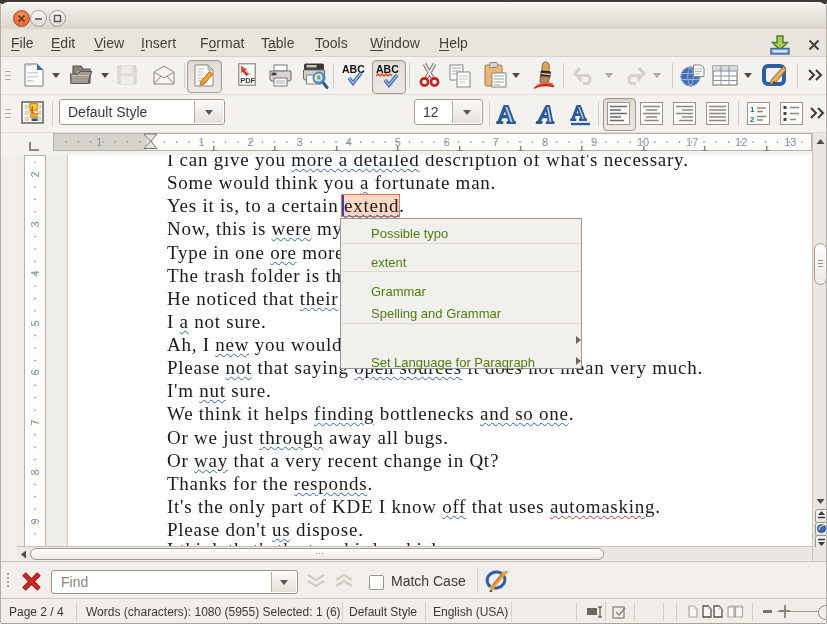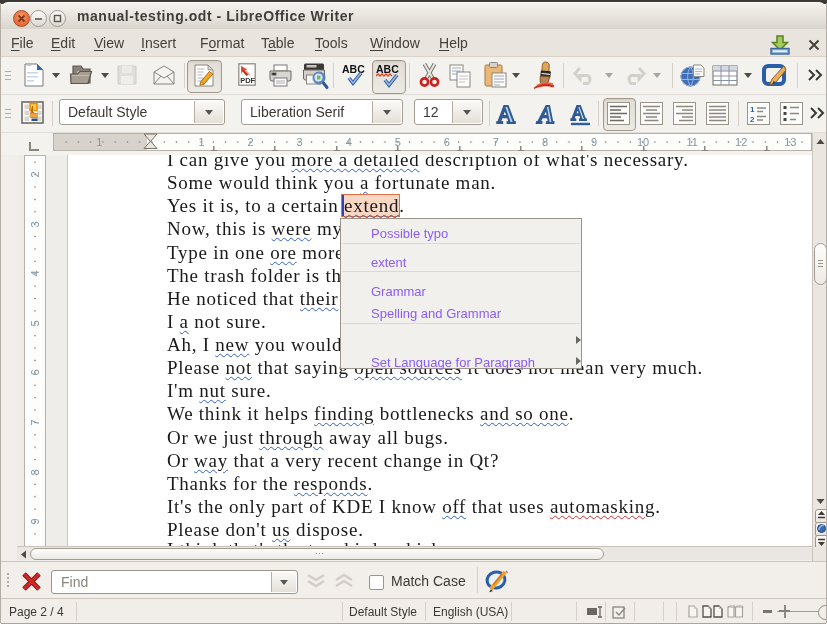--- a/index.html
+++ b/index.html
@@ -43,21 +43,21 @@
 #docarea{position:absolute;left:17px;top:155px;width:811px;height:405px;background:#efedea;overflow:hidden;}
 #vruler{position:absolute;left:7px;top:0px;width:20px;height:390px;background:#fdfdfc;border:1px solid #b7b1a8;}
 #page{position:absolute;left:51px;top:0px;width:760px;height:405px;background:#ffffff;box-shadow:-1px 0 0 #c9c5bf;}
 #doctext{position:absolute;left:99px;top:-7px;width:1100px;font-family:"Liberation Serif",serif;font-size:19px;letter-spacing:0.75px;line-height:23.12px;color:#1a1a1a;white-space:nowrap;}
 .sq{text-decoration-line:underline;text-decoration-style:wavy;text-decoration-color:#3060c8;text-decoration-thickness:1px;text-underline-offset:2px;}
 .sqr{text-decoration-line:underline;text-decoration-style:wavy;text-decoration-color:#d03030;text-decoration-thickness:1px;text-underline-offset:2px;}
 #selword{background:#f8d8c5;box-shadow:0 0 0 1px #df7048;position:relative;padding-left:2px;margin-left:-2px;}
 #selword i{position:absolute;left:0px;top:0px;width:1.6px;height:100%;background:#3044b5;}
 
 #ctxmenu{position:absolute;left:323px;top:63px;width:240px;height:149px;background:#f2f0ec;border:1px solid #9b948b;}
-.mi{position:absolute;left:30px;font-size:13px;color:#8b5cf6;white-space:nowrap;}
+.mi{position:absolute;left:30px;font-size:13px;color:#4d7c0f;white-space:nowrap;}
 .msep{position:absolute;left:1px;right:1px;height:1px;background:#ddd8d1;}
 .subarr{position:absolute;left:235px;width:0;height:0;border-top:4px solid transparent;border-bottom:4px solid transparent;border-left:5px solid #6b665f;}
 
 #vscroll{position:absolute;left:812px;top:133px;width:15px;height:414px;background:#eae6e1;border-left:1px solid #c9c3bb;}
 #hscroll{position:absolute;left:0px;top:391px;width:811px;height:14px;background:#eae6e1;border-top:1px solid #c9c3bb;}
 .thumb{position:absolute;background:linear-gradient(#fdfdfc,#edeae5);border:1px solid #a29b91;border-radius:7px;}
 
 #findbar{position:absolute;left:1px;top:561px;width:825px;height:36px;background:#f2efeb;border-top:1px solid #cbc5bd;border-bottom:1px solid #cbc5bd;}
 #findcombo{position:absolute;left:50px;top:8px;width:245px;height:22px;background:#fff;border:1px solid #9b948b;border-radius:3px;}
 #findcombo .cbtn{position:absolute;right:1px;top:1px;bottom:1px;width:24px;background:linear-gradient(#fbfaf8,#e4dfd8);border-left:1px solid #b5aea4;}
@@ -85,21 +85,20 @@
     <div id="btn-min" class="tbtn">
         <svg width="15" height="15">
           <path d="M4 8 L11 8" stroke="#5b5852" stroke-width="1.6"></path>
         </svg>
       </div>
     <div id="btn-max" class="tbtn">
         <svg width="15" height="15">
           <rect x="4.5" y="4.5" width="6" height="6" fill="none" stroke="#5b5852" stroke-width="1.4"></rect>
         </svg>
       </div>
-    <div id="title">manual-testing.odt - LibreOffice Writer</div>
   </div>
   <div id="menubar">
     <span class="mitem" style="left:10px"><u>F</u>ile</span>
     <span class="mitem" style="left:50px"><u>E</u>dit</span>
     <span class="mitem" style="left:93px"><u>V</u>iew</span>
     <span class="mitem" style="left:140px"><u>I</u>nsert</span>
     <span class="mitem" style="left:199px">F<u>o</u>rmat</span>
     <span class="mitem" style="left:260px">T<u>a</u>ble</span>
     <span class="mitem" style="left:314px"><u>T</u>ools</span>
     <span class="mitem" style="left:369px"><u>W</u>indow</span>
@@ -283,26 +282,20 @@
         <path d="M10 13 v3 M12 13 v3 M14 13 v3 M16 13 v3" stroke="#f8c070" stroke-width="0.8"></path>
         <rect x="10.5" y="17.5" width="6" height="2.5" fill="#2a4f8a"></rect>
       </svg>
     <div class="sep" style="left:51px;top:6px;height:25px"></div>
     <div class="combo" style="left:58px;width:164px">
         <span class="ctext">Default Style</span>
         <span class="cbtn">
           <span class="darr"></span>
         </span>
       </div>
-    <div class="combo" style="left:240px;width:160px">
-        <span class="ctext">Liberation Serif</span>
-        <span class="cbtn">
-          <span class="darr"></span>
-        </span>
-      </div>
     <div class="combo" style="left:413px;width:67px">
         <span class="ctext">12</span>
         <span class="cbtn">
           <span class="darr"></span>
         </span>
       </div>
 
     <div class="sep" style="left:488px;top:6px;height:25px"></div>
     <svg class="icon" style="left:495px;top:6px" width="30" height="26">
         <text x="1" y="22" font-family="Liberation Serif" font-size="25" font-weight="bold" fill="#b9d2ec" stroke="#2f5a94" stroke-width="2">A</text>
@@ -364,21 +357,21 @@
         <span class="rnum" style="left:147.5px">1</span>
         <span class="rnum" style="left:196.5px">2</span>
         <span class="rnum" style="left:245.6px">3</span>
         <span class="rnum" style="left:294.7px">4</span>
         <span class="rnum" style="left:343.8px">5</span>
         <span class="rnum" style="left:392.8px">6</span>
         <span class="rnum" style="left:441.9px">7</span>
         <span class="rnum" style="left:491.0px">8</span>
         <span class="rnum" style="left:540.0px">9</span>
         <span class="rnum" style="left:589.1px">10</span>
-        <span class="rnum" style="left:638.2px">11</span>
+        <span class="rnum" style="left:638.2px">17</span>
         <span class="rnum" style="left:687.2px">12</span>
         <span class="rnum" style="left:736.3px">13</span>
       <i class="tabmark" style="left:157px"></i>
         <i class="tabmark" style="left:218px"></i>
         <i class="tabmark" style="left:280px"></i>
         <i class="tabmark" style="left:341px"></i>
         <i class="tabmark" style="left:403px"></i>
         <i class="tabmark" style="left:464px"></i>
         <i class="tabmark" style="left:525px"></i>
         <i class="tabmark" style="left:587px"></i>
@@ -504,20 +497,21 @@
         <ellipse cx="12" cy="11" rx="9" ry="8" fill="#eaf1f8" fill-opacity="0.7" stroke="#2a5fa8" stroke-width="3" transform="rotate(-15 12 11)"></ellipse>
         <path d="M21 3 L7 20" stroke="#f0a030" stroke-width="4"></path>
         <path d="M21 3 L23 1.5 24 4z" fill="#e05050"></path>
         <path d="M7 20 l-1.8 3.2 3.5 -1z" fill="#3a3a3a"></path>
         <path d="M18 5 L9 16" stroke="#c87820" stroke-width="1.2"></path>
       </svg>
   </div>
   <div id="statusbar">
     <span class="st" style="left:8px">Page 2 / 4</span>
     <i class="ssep" style="left:75px"></i>
+    <span class="st" style="left:85px">Words (characters): 1080 (5955) Selected: 1 (6)</span>
     <i class="ssep" style="left:341px"></i>
     <span class="st" style="left:348px">Default Style</span>
     <i class="ssep" style="left:424px"></i>
     <span class="st" style="left:432px">English (USA)</span>
     <i class="ssep" style="left:510px"></i>
     <i class="ssep" style="left:575px"></i>
     <svg class="icon" style="left:586px;top:7px" width="16" height="12">
         <rect x="0" y="2" width="10" height="7" fill="#6b6660"></rect>
         <path d="M13 1 v10 M11 1 h4 M11 11 h4" stroke="#6b6660" stroke-width="1.3"></path>
       </svg>

